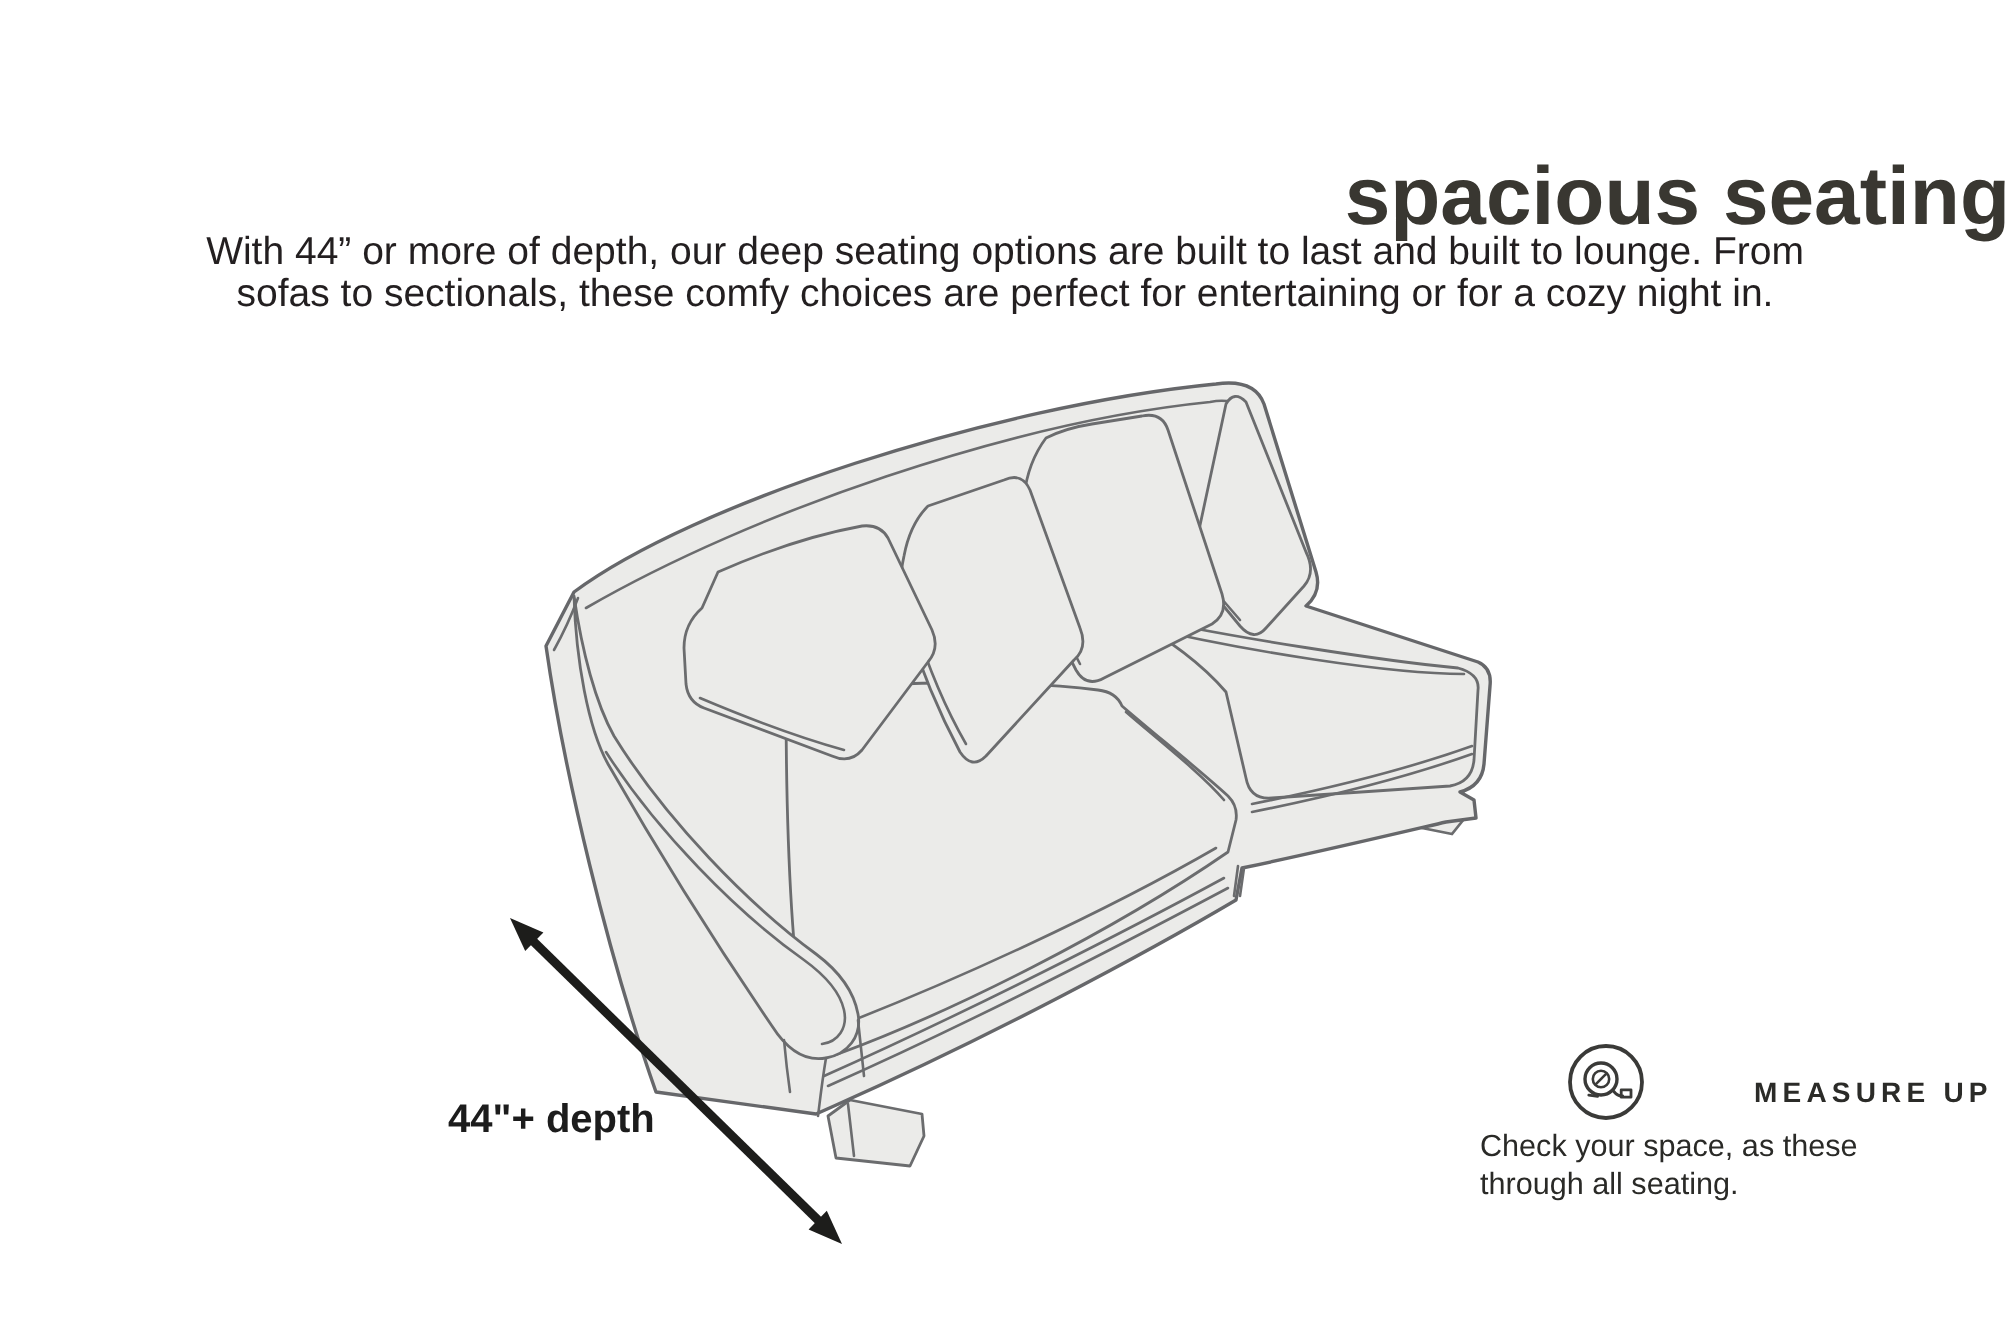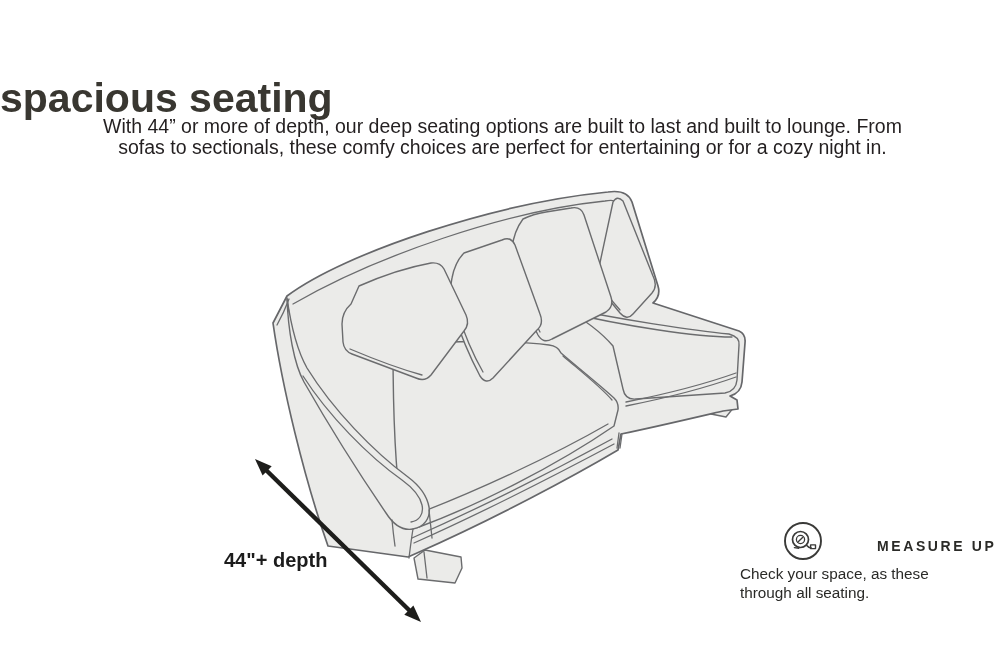--- a/index.html
+++ b/index.html
@@ -1,21 +1,21 @@
 <!DOCTYPE html>
 <html><head>
 <meta charset="utf-8">
 <style>
   html,body{margin:0;padding:0;}
   body{background:#ffffff;font-family:"Liberation Sans","DejaVu Sans",sans-serif;}
   .stage{position:relative;width:1005px;height:671px;background:#ffffff;overflow:hidden;}
 
   .title{
     position:absolute;left:0;top:49px;width:100%;
-    text-align:left;font-size:41px;font-weight:bold;color:#393731;
+    text-align:right;font-size:41px;font-weight:bold;color:#393731;
     letter-spacing:0px;line-height:44px;
   }
   .desc{
     position:absolute;left:0;top:116px;width:100%;
     text-align:center;font-size:19.5px;line-height:21px;color:#231f20;
   }
   .sofa-svg{position:absolute;left:256px;top:186px;}
   .arrow-svg{position:absolute;left:246px;top:451px;}
   .dim-label{
     position:absolute;left:224px;top:549px;

